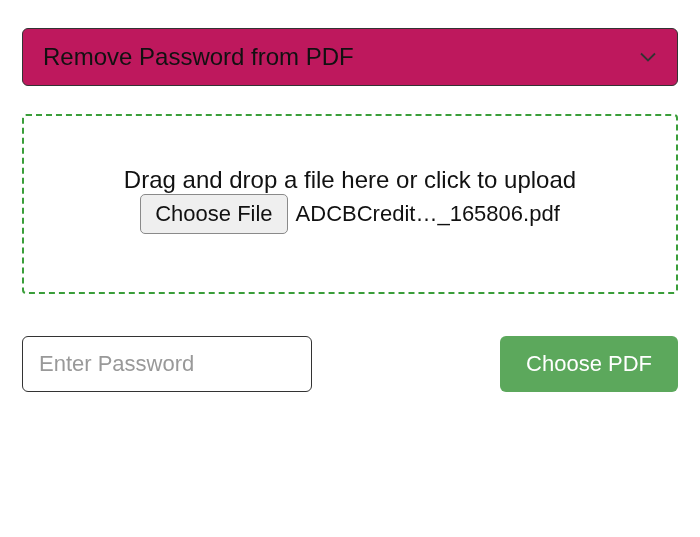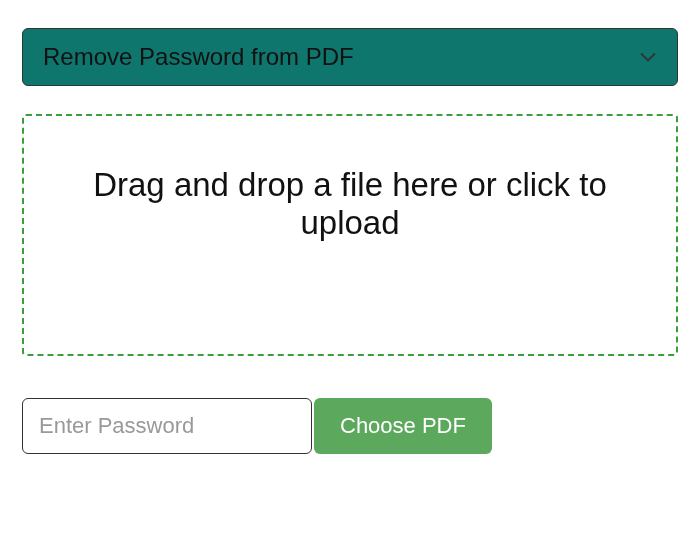--- a/index.html
+++ b/index.html
@@ -18,21 +18,21 @@
       position: relative;
       width: 100%;
       margin-bottom: 28px;
     }
     .select-box {
       width: 100%;
       border: 1.5px solid #333;
       border-radius: 6px;
       padding: 14px 20px;
       font-size: 24px;
-      background: #0f766e;
+      background: #be185d;
       cursor: pointer;
       display: flex;
       align-items: center;
       justify-content: space-between;
       color: #111;
     }
     .select-box .chevron {
       width: 18px;
       height: 18px;
       display: flex;
@@ -46,23 +46,22 @@
     .dropzone {
       border: 2px dashed #3a9e3a;
       border-radius: 4px;
       width: 100%;
       padding: 50px 20px 58px 20px;
       text-align: center;
       margin-bottom: 42px;
       cursor: pointer;
     }
     .dropzone-text {
-      font-size: 33px;
+      font-size: 24px;
       color: #111;
-      margin-bottom: 54px;
     }
     .file-row {
       display: flex;
       align-items: center;
       justify-content: center;
       gap: 8px;
     }
     .choose-file-btn {
       font-size: 22px;
       padding: 6px 14px;
@@ -73,22 +72,22 @@
       color: #111;
       font-family: inherit;
     }
     .file-name {
       font-size: 22px;
       color: #111;
     }
     .bottom-row {
       display: flex;
       align-items: stretch;
-      justify-content: flex-start;
-      gap: 2px;
+      justify-content: space-between;
+      gap: 22px;
     }
     .password-input {
       width: 290px;
       border: 1.5px solid #333;
       border-radius: 6px;
       padding: 14px 16px;
       font-size: 22px;
       color: #111;
       font-family: inherit;
     }
@@ -115,18 +114,22 @@
     <span class="chevron">
       <svg viewBox="0 0 16 10" fill="none" stroke="#333" stroke-width="1.8">
         <path d="M1 1.5 L8 8.5 L15 1.5"></path>
       </svg>
     </span>
   </div>
 </div>
 
 <div class="dropzone">
   <div class="dropzone-text">Drag and drop a file here or click to upload</div>
+  <div class="file-row">
+    <button class="choose-file-btn">Choose File</button>
+    <span class="file-name">ADCBCredit…_165806.pdf</span>
+  </div>
 </div>
 
 <div class="bottom-row">
   <input type="text" class="password-input" placeholder="Enter Password" style="">
   <button class="process-btn">Choose PDF</button>
 </div>
 
 </body></html>

